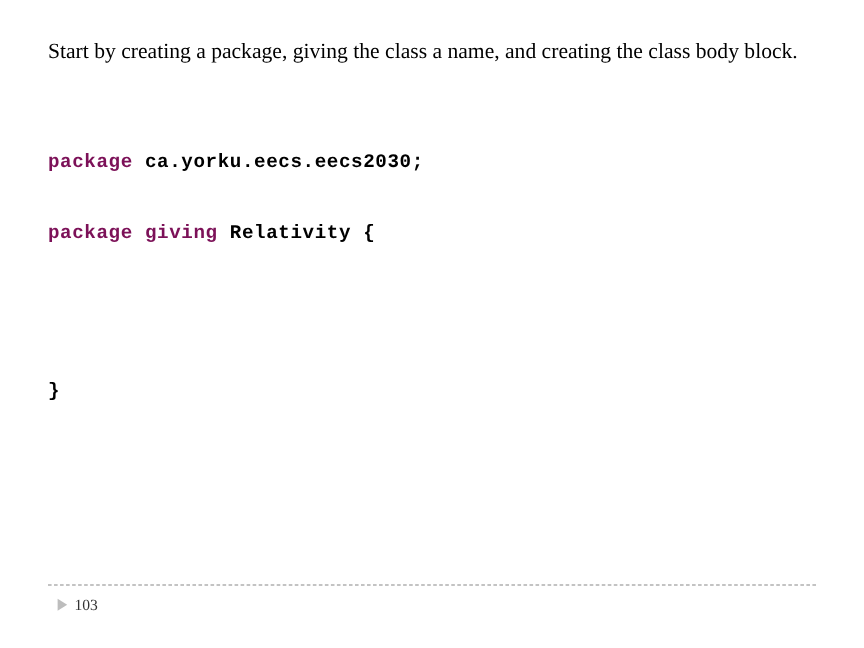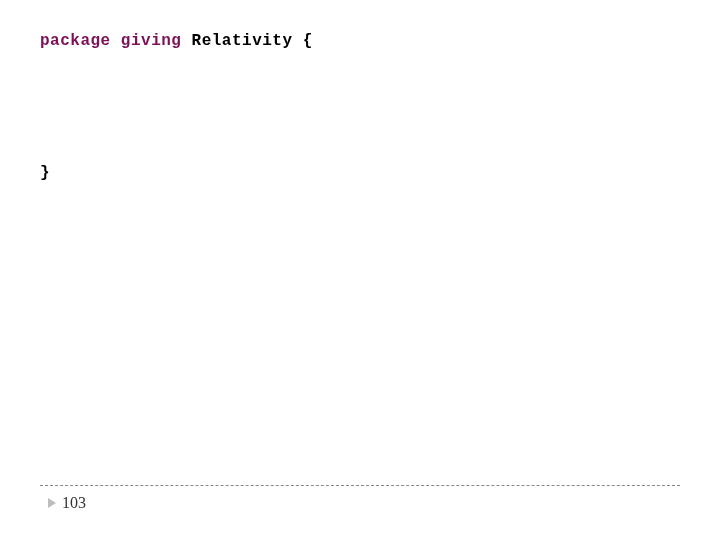--- a/index.html
+++ b/index.html
@@ -46,39 +46,41 @@
   .divider {
     border: none;
     border-top: 1px dashed #888;
     margin-bottom: 8px;
   }
   .page-area {
     display: flex;
     align-items: center;
     gap: 6px;
     font-family: Georgia, serif;
-    font-size: 16px;
+    font-size: 13px;
     color: #333;
     padding-left: 8px;
     text-align: center;
   }
   .play-icon {
     width: 0;
     height: 0;
     border-top: 5px solid transparent;
     border-bottom: 5px solid transparent;
     border-left: 8px solid #bdbdbd;
   }
 </style>
 </head>
 <body>
 
 <div class="content">
+  <p class="instruction">Start by creating a package, giving the class a name, and creating the class body block.</p>
 
   <div class="code-block">
+    <div class="code-line"><span class="kw">package</span><span> ca.yorku.eecs.eecs2030;</span></div>
     <div class="code-line"><span class="kw">package</span><span> </span><span class="kw">giving</span><span> Relativity {</span></div>
     <div class="code-line last">}</div>
   </div>
 </div>
 
 <div class="footer">
   <hr class="divider">
   <div class="page-area">
     <span class="play-icon"></span>
     <span>103</span>

